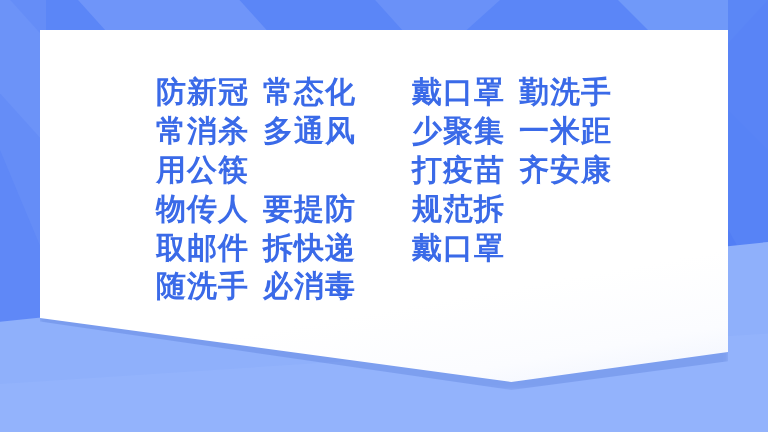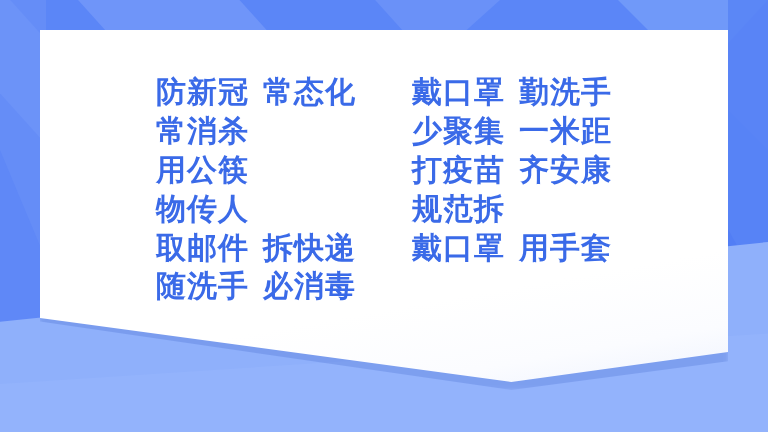--- a/index.html
+++ b/index.html
@@ -184,26 +184,28 @@
 
   <div class="slogans">
 
     <div class="column">
       <div class="line">
         <span class="part">防新冠</span>
         <span class="part">常态化</span>
       </div>
       <div class="line">
         <span class="part">常消杀</span>
+        <span class="part">多通风</span>
       </div>
       <div class="line">
         <span class="part">用公筷</span>
       </div>
       <div class="line">
         <span class="part">物传人</span>
+        <span class="part">要提防</span>
       </div>
       <div class="line">
         <span class="part">取邮件</span>
         <span class="part">拆快递</span>
       </div>
       <div class="line">
         <span class="part">随洗手</span>
         <span class="part">必消毒</span>
       </div>
     </div>
@@ -219,20 +221,19 @@
       </div>
       <div class="line">
         <span class="part">打疫苗</span>
         <span class="part">齐安康</span>
       </div>
       <div class="line">
         <span class="part">规范拆</span>
       </div>
       <div class="line">
         <span class="part">戴口罩</span>
-        <span class="part">用手套</span>
       </div>
       <div class="line">
       </div>
     </div>
 
   </div>
 </div>
 
 </body></html>

